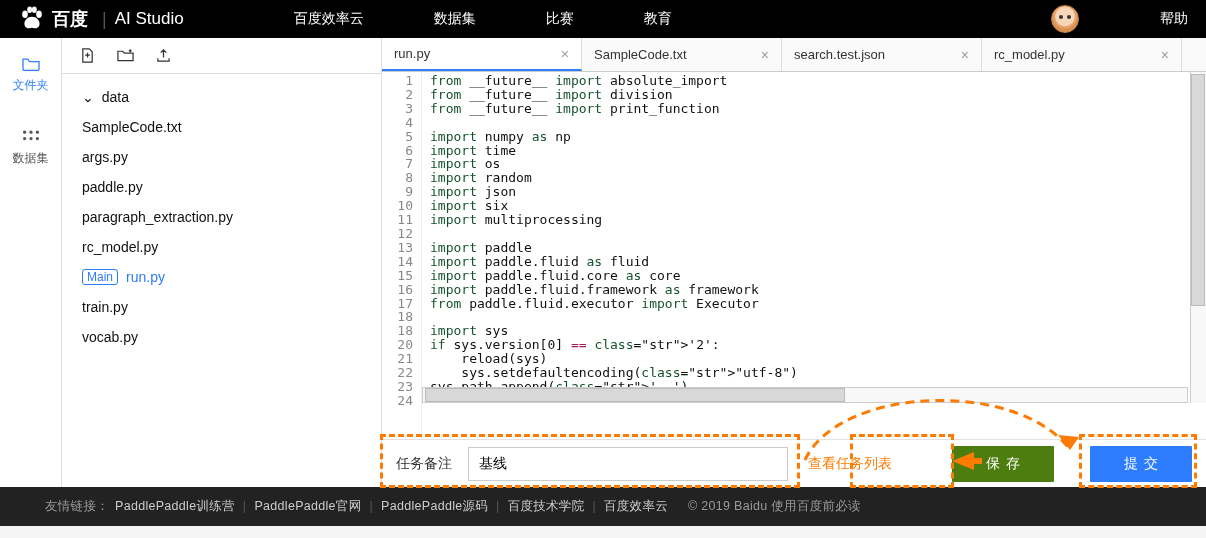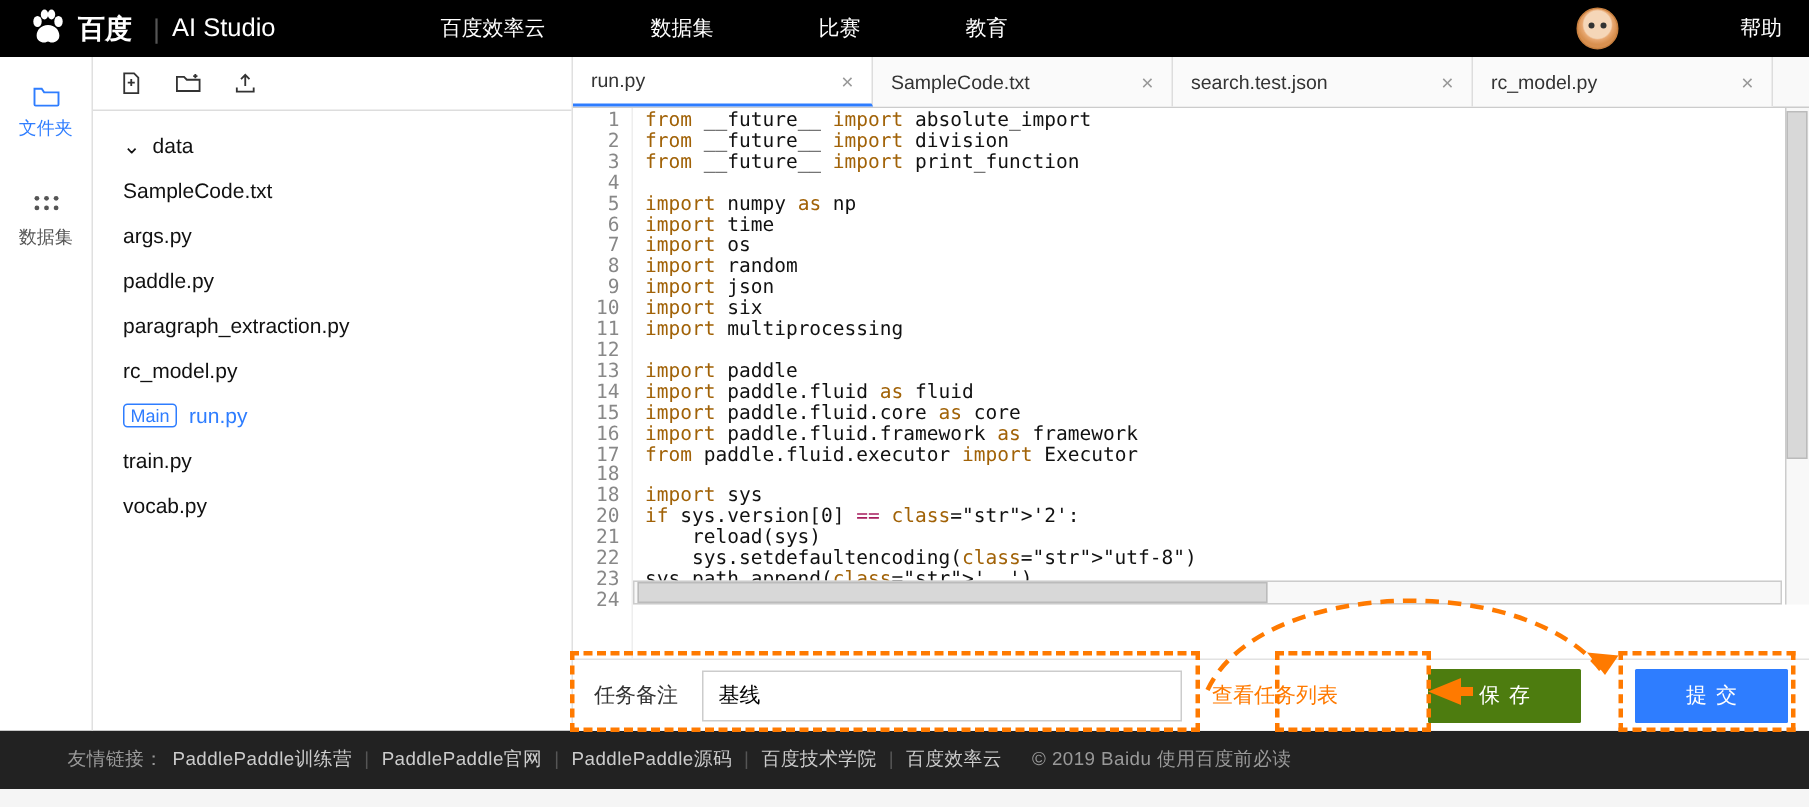--- a/index.html
+++ b/index.html
@@ -37,21 +37,21 @@
 
 .editor-col { flex: 1; display: flex; flex-direction: column; position: relative; background:#fff; }
 .tabs { display: flex; border-bottom: 1px solid #ccc; height: 34px; background:#f9f9f9;}
 .tab { flex: 1; max-width: 200px; padding: 0 12px; display: flex; align-items: center; justify-content: space-between; border-right: 1px solid #ddd; cursor: pointer; font-size: 13px; color:#333; background:#fafafa; }
 .tab.active { border-bottom: 2px solid #2e7dff; background: #fff; }
 .tab-close { color: #999; cursor: pointer; font-size: 14px; }
 .editor-pane { flex: 1; display: flex; font-family: Consolas, Monaco, monospace; font-size: 13px; line-height: 1.07; position: relative; background:#fff; overflow:hidden; }
 .gutter { width: 40px; background: #fff; text-align: right; padding-right: 8px; color: #888; padding-top: 2px; border-right: 1px solid #eee; }
 .gutter .ln { display:block; }
 .code { flex: 1; padding-left: 8px; white-space: pre; padding-top: 2px; color:#111; overflow:hidden; }
-.kw-blue { color: #a16207; }
+.kw-blue { color: #14532d; }
 .op { color: #a71d5d; }
 .collapse-handle { position: absolute; left: -0px; top: 50%; width: 10px; height: 34px; background: #fff; border: 1px solid #ccc; border-left: none; display: flex; align-items: center; justify-content: center; cursor: pointer; font-size: 10px; color:#666; }
 .hscroll { position:absolute; left:40px; right:18px; bottom:84px; height:16px; background:#f8f8f8; border:1px solid #ccc; display:flex; align-items:center; }
 .hscroll-thumb { width:55%; height:14px; background:#d8d8d8; border:1px solid #bbb; margin-left:2px; }
 .vscroll { position:absolute; right:0; top:34px; bottom:84px; width:16px; background:#f8f8f8; border-left:1px solid #ccc; }
 .vscroll-thumb { width:14px; height:70%; background:#d8d8d8; border:1px solid #bbb; margin-top:2px; }
 
 .bottom-panel { position: absolute; bottom: 0; left: 0; right: 0; height: 48px; display: flex; align-items: center; padding: 0 14px; gap: 10px; background: #fff; border-top:1px solid #e2e2e2; }
 .task-label { font-size: 14px; color: #333; margin-right:6px; }
 .task-input { width: 320px; height: 34px; border: 1px solid #ccc; padding: 0 10px; font-size: 14px; }

